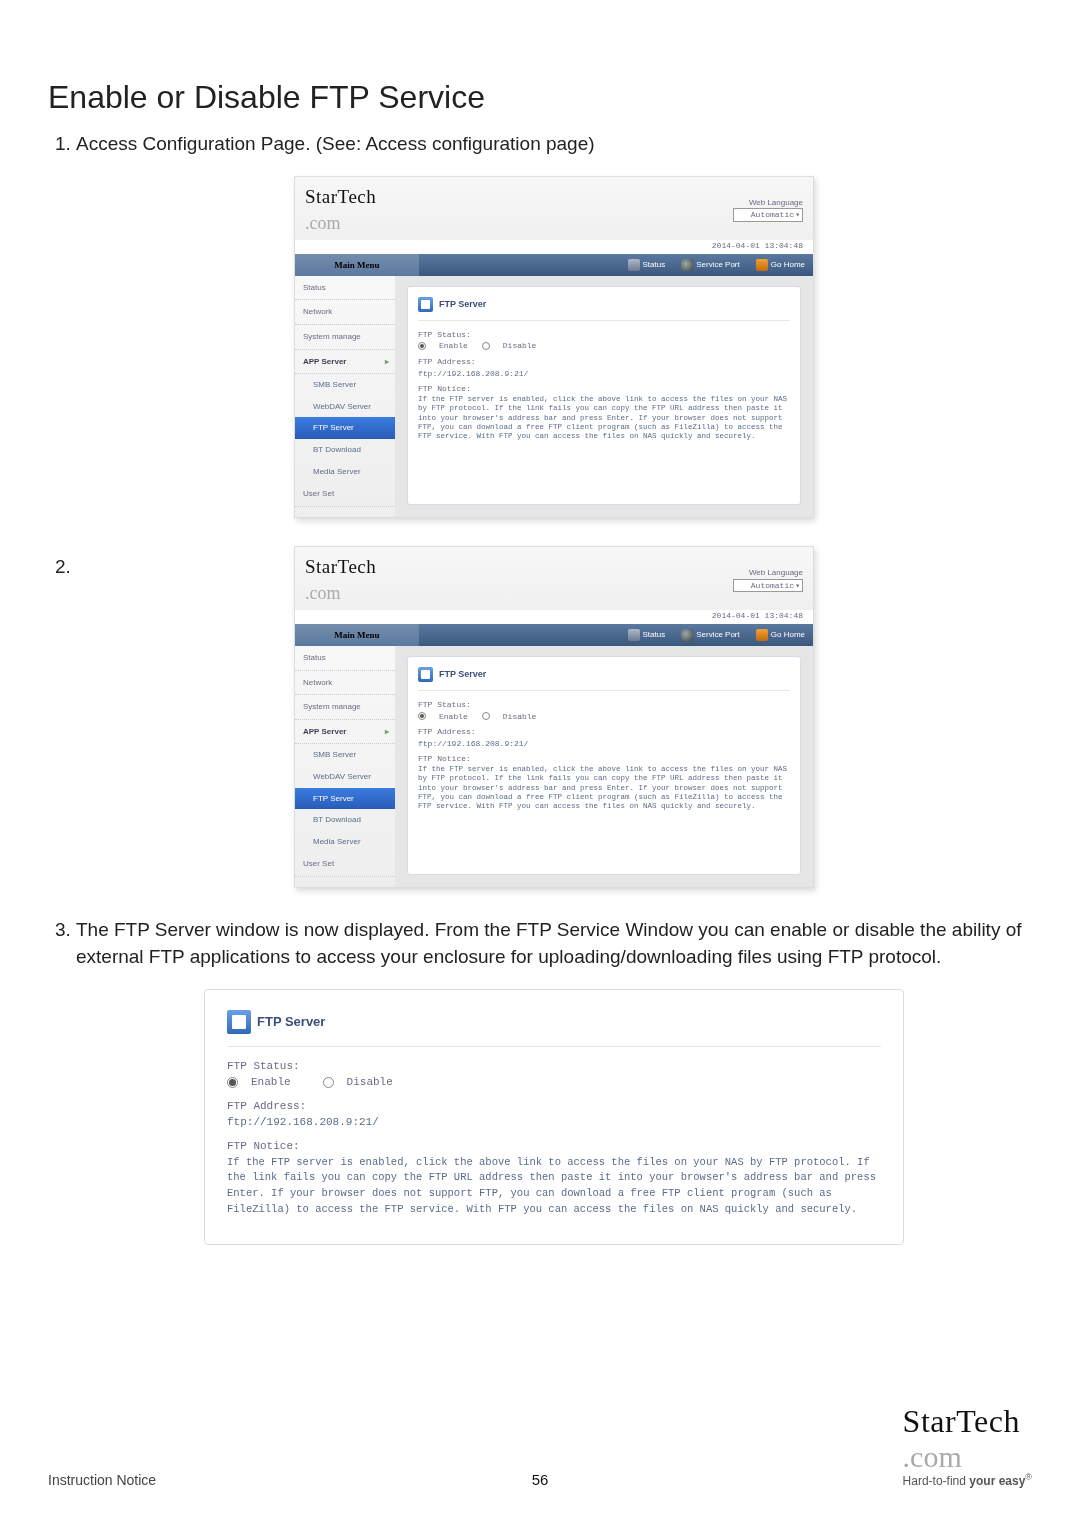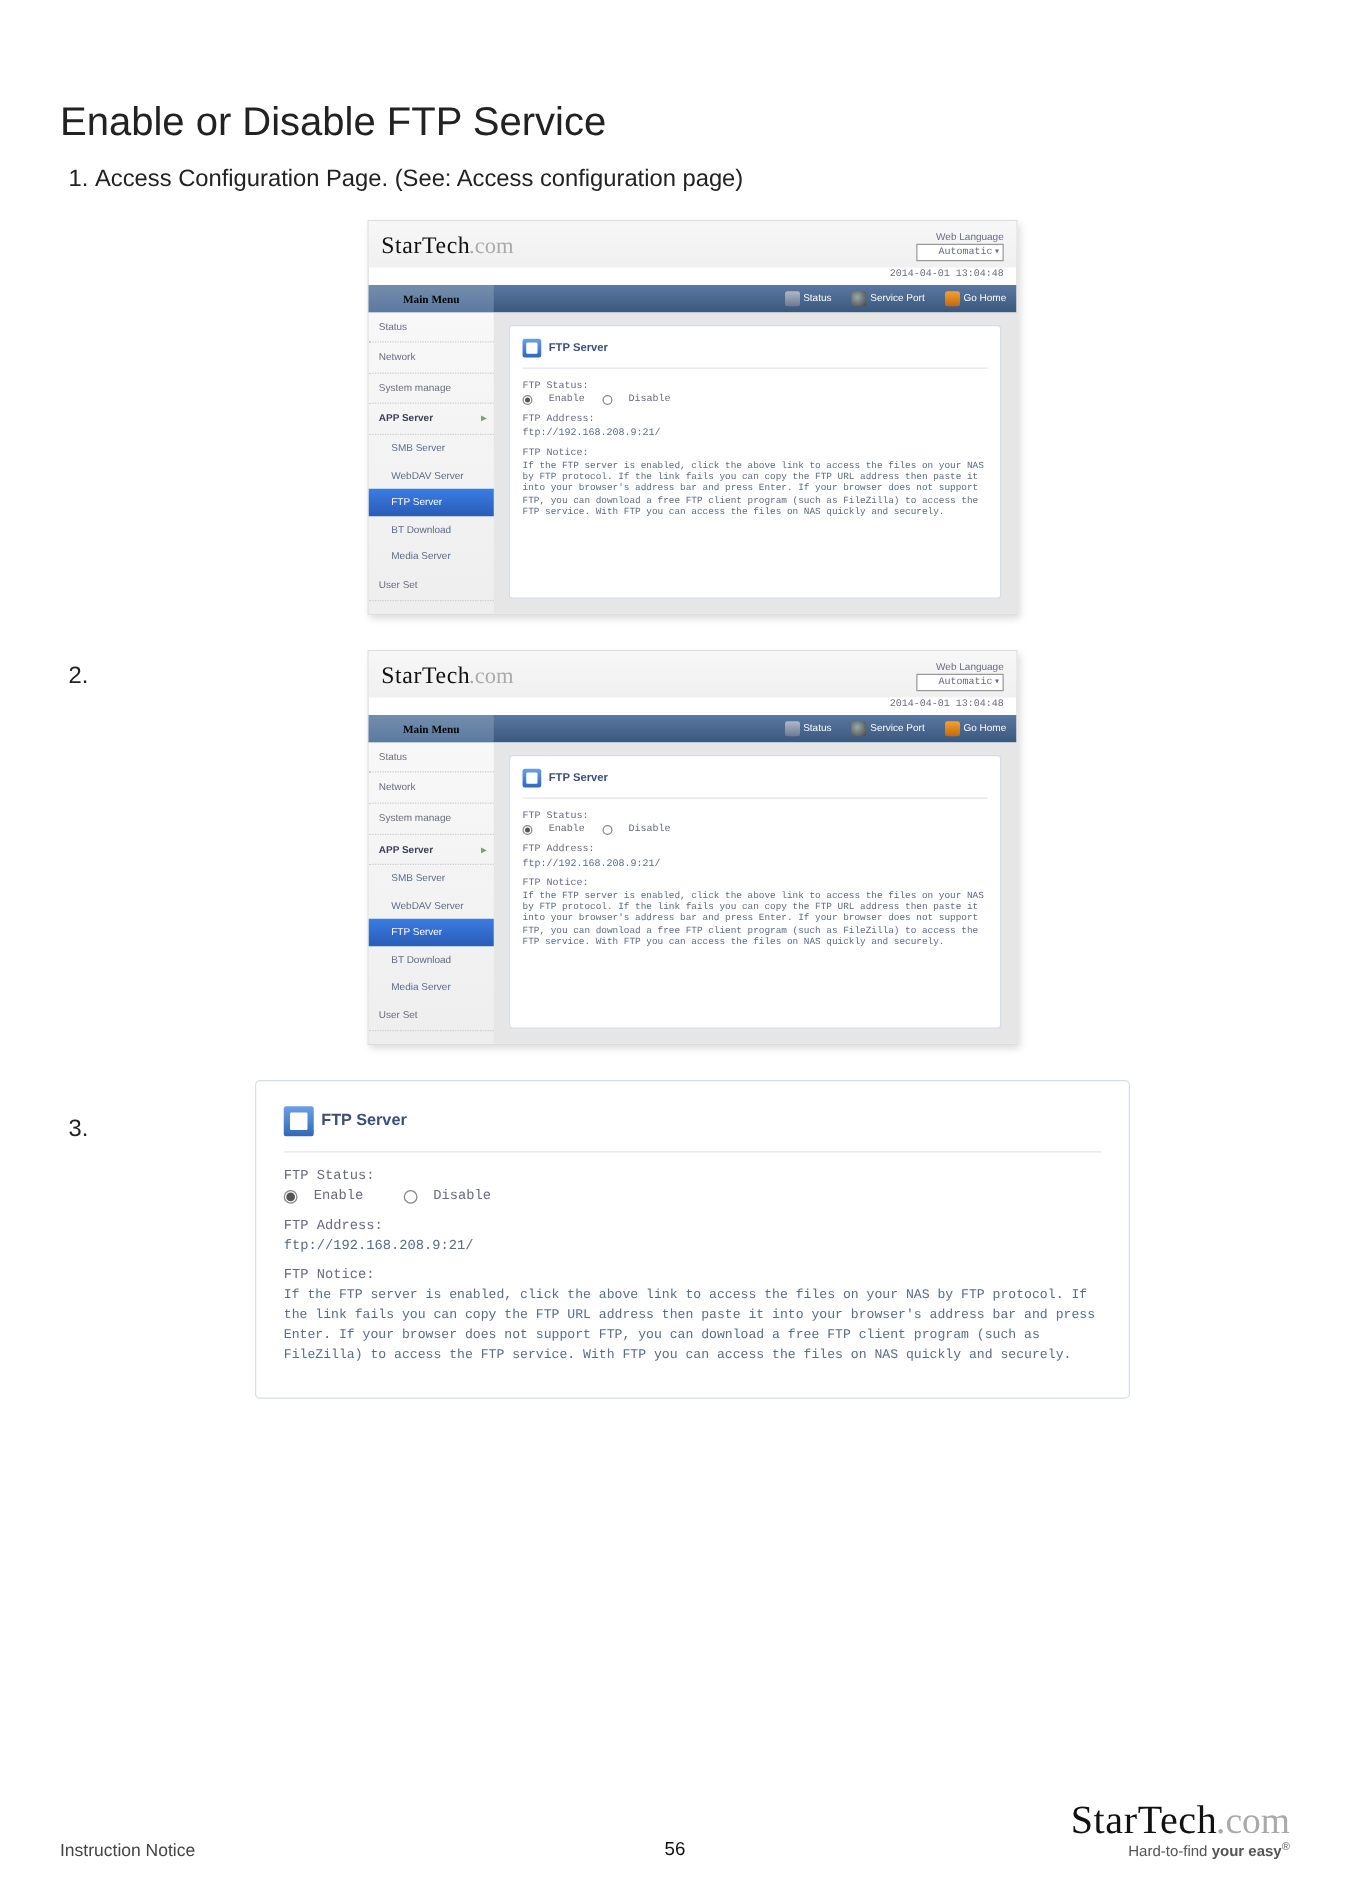--- a/index.html
+++ b/index.html
@@ -27,32 +27,32 @@
     box-shadow: 2px 3px 6px rgba(0,0,0,.15);
     font-family: Verdana, Arial, sans-serif;
     font-size: 8px;
     color: #4a4a4a;
   }
   .app-header {
     background: linear-gradient(#f7f7f7,#f0f0f0);
     display: flex; justify-content: space-between; align-items: center;
     padding: 6px 10px 4px;
   }
-  .logo-row { display: flex; align-items: baseline; }
+  .logo-row { display: flex; align-items: baseline; flex-direction: column; }
   .logo-1 { font-family: Georgia, serif; font-size: 19px; font-weight: 400; color:#111; letter-spacing:.5px;}
   .logo-2 { font-family: Georgia, serif; font-size: 18px; color:#aaa; margin-left:-1px;}
   .lang-wrap { text-align: right; font-size: 8px; color:#6a6a85; }
   .lang-select { border:1px solid #999; background:#fff; font-size:8px; padding:0 8px 0 2px; display:inline-block; min-width:70px; text-align:right; cursor:pointer; position:relative; font-family:"Courier New",monospace;}
   .lang-select::after{content:"▾"; position:absolute; right:2px;}
   .app-time { text-align:right; font-size:8px; color:#6a6a85; padding:0 10px 2px; font-family:"Courier New",monospace;}
   .app-tabs {
     display:flex; align-items:stretch; height:22px;
     background:linear-gradient(#5b79a0,#3a577e);
   }
-  .tabs-left { width:100px; background:linear-gradient(#748dab,#5b79a0);
+  .tabs-left { width:124px; background:linear-gradient(#748dab,#5b79a0);
     text-align:center; color:#000; font-weight:700; line-height:22px; font-family:Georgia,serif; font-size:9px;}
   .tabs-spacer{flex:1;}
   .tab-btn { display:flex; align-items:center; gap:3px; color:#fff; padding:0 8px; font-size:8px; font-family:Verdana,Arial,sans-serif;}
   .tab-ico{width:12px;height:12px;display:inline-block;border-radius:2px;}
   .tab-status .tab-ico{background:linear-gradient(#b0b8c8,#6e7a92);} 
   .tab-service .tab-ico{background:radial-gradient(circle at 40% 40%,#9aa,#444);} 
   .tab-home .tab-ico{background:linear-gradient(#f4a22f,#c06a10);} 
   .app-body { display:flex; background:#e6e6e6; }
   .sidemenu { width:100px; background:linear-gradient(#f8f8f8,#eee); padding-bottom:10px;}
   .sm-item { padding:6px 8px; color:#6c6c80; border-bottom:1px dotted #ccc; font-size:8px;}
@@ -254,20 +254,21 @@
           <div class="ftp-row">
             <div class="ftp-label">FTP Notice:</div>
             <div class="ftp-notice">If the FTP server is enabled, click the above link to access the files on your NAS by FTP protocol. If the link fails you can copy the FTP URL address then paste it into your browser's address bar and press Enter. If your browser does not support FTP, you can download a free FTP client program (such as FileZilla) to access the FTP service. With FTP you can access the files on NAS quickly and securely.</div>
           </div>
         </div>
       </div>
     </div>
   </li>
 
   <li>
+    <span class="step-text">The FTP Server window is now displayed.  From the FTP Service Window you can enable or disable the ability of external FTP applications to access your enclosure for uploading/downloading files using FTP protocol.</span>
 
     
     <div class="ftp-large">
       <div class="ftp-head">
           <span class="ftp-icon"></span>
           <span>FTP Server</span>
         </div>
       <div class="ftp-row">
         <div class="ftp-label">FTP Status:</div>
         <div class="radio-pair">

